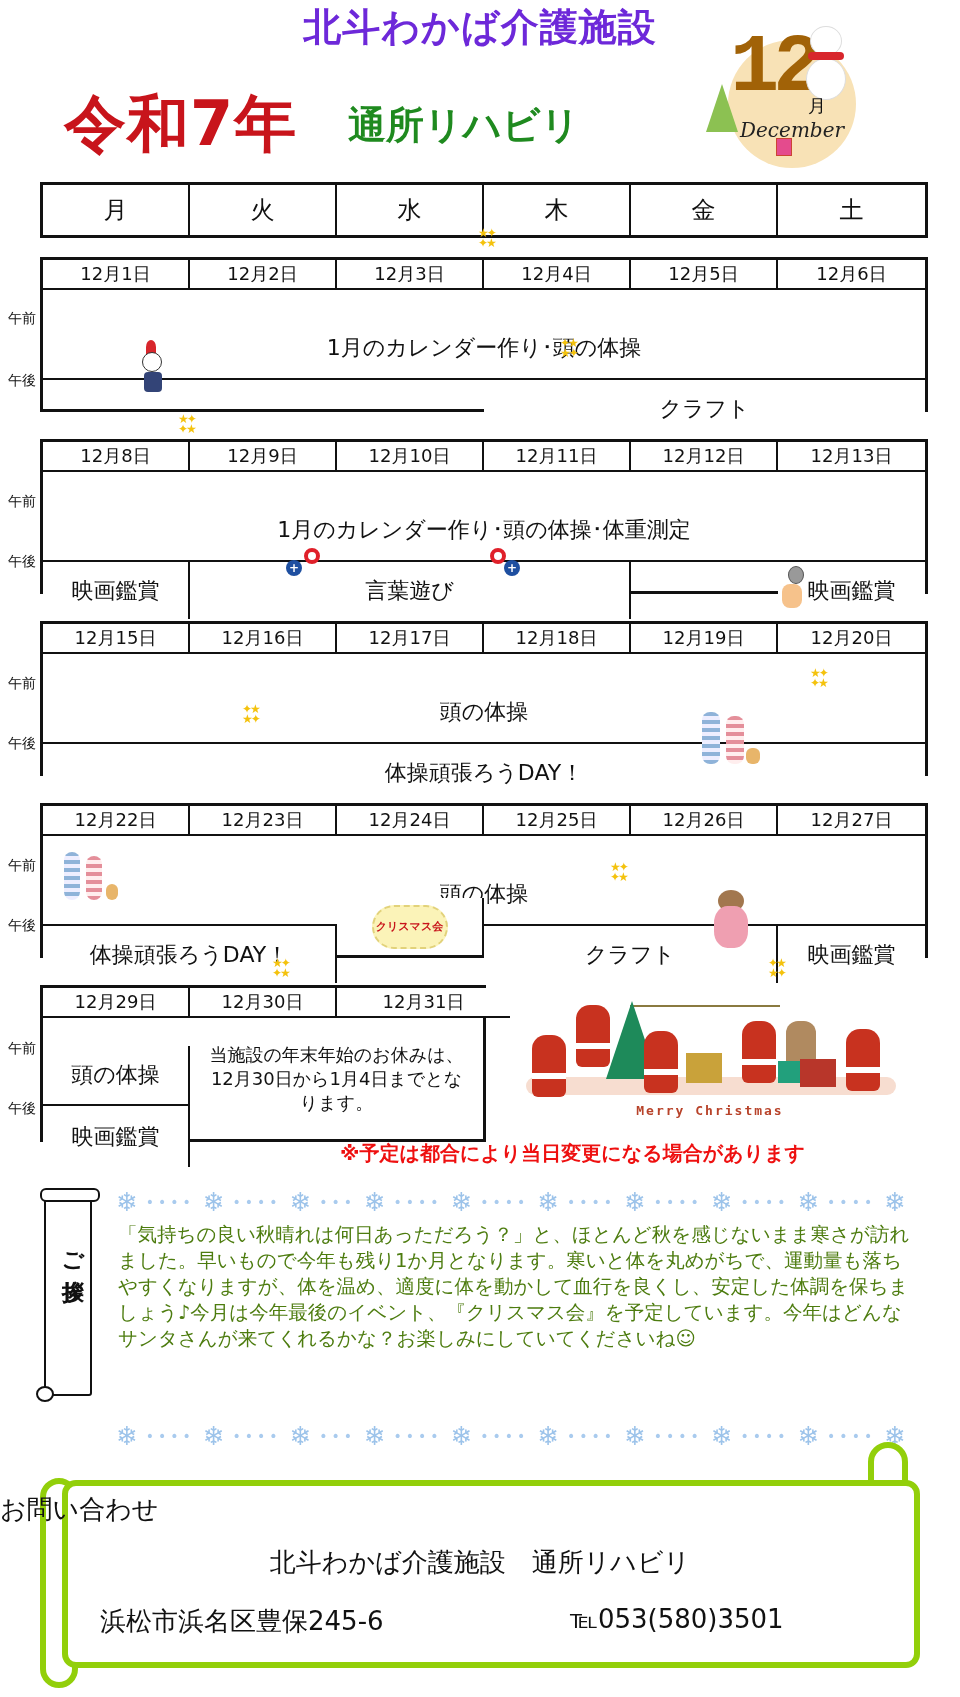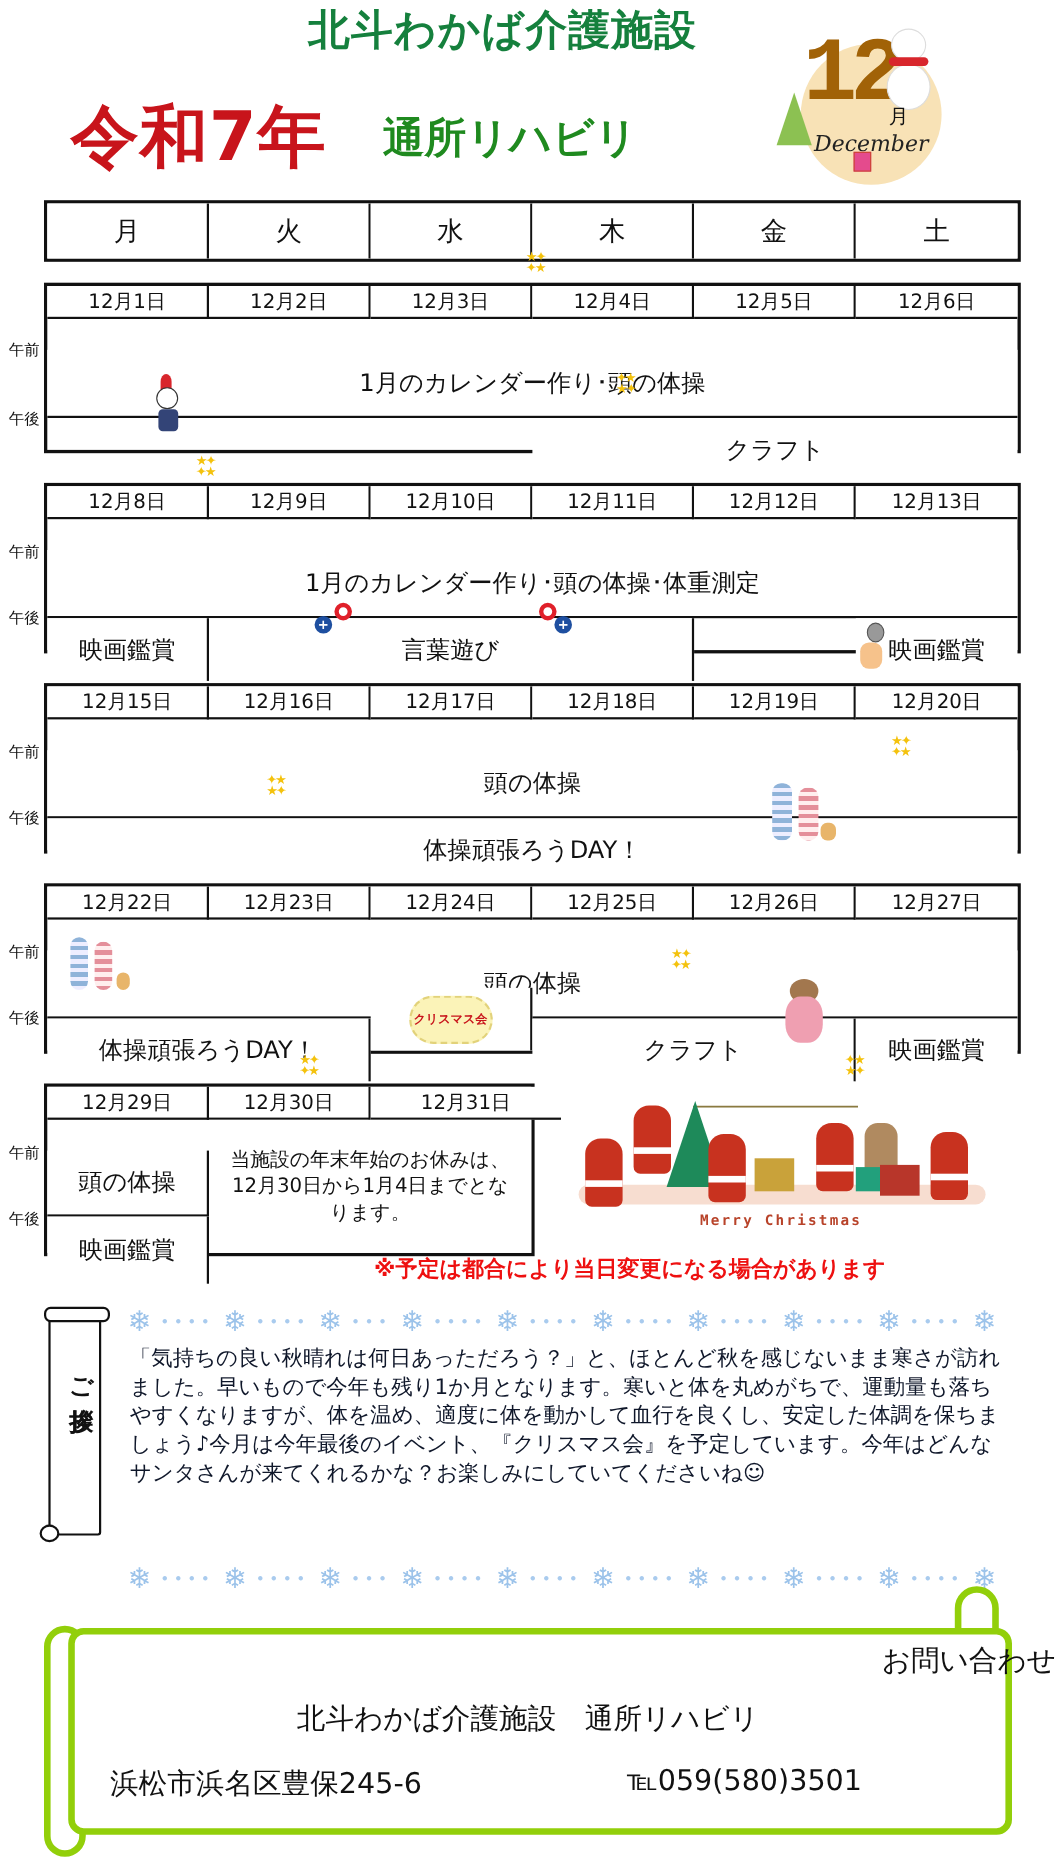--- a/index.html
+++ b/index.html
@@ -2,21 +2,21 @@
 <html><head>
 <meta charset="utf-8">
 <style>
   * { box-sizing: border-box; margin: 0; padding: 0; }
   html, body { width: 960px; height: 1697px; background: #ffffff; overflow: hidden; }
   body { position: relative; font-family: "DejaVu Sans", "Liberation Sans", sans-serif; color: #111; }
 
   .abs { position: absolute; }
 
   
-  .facility-title { left: 280px; top: 2px; width: 400px; font-size: 38px; font-weight: bold; color: #15803d; letter-spacing: 1px; }
+  .facility-title { left: 280px; top: 2px; width: 400px; text-align: center; font-size: 38px; font-weight: bold; color: #6d28d9; letter-spacing: 1px; }
   .era-title { left: 64px; top: 82px; font-size: 62px; font-weight: bold; color: #c8141b; letter-spacing: 1px; }
   .service-title { left: 348px; top: 100px; font-size: 38px; font-weight: bold; color: #1f8a1f; }
 
   .month-badge { left: 700px; top: 14px; width: 180px; height: 150px; }
   .month-badge .circle { position: absolute; left: 28px; top: 26px; width: 128px; height: 128px; border-radius: 50%; background: #f8e2b6; }
   .month-badge .num { position: absolute; left: 30px; top: 14px; font-family: Liberation Mono, monospace; font-size: 82px; font-weight: bold; color: #a16207; line-height: 1; letter-spacing: -6px; }
   .month-badge .kanji { position: absolute; left: 108px; top: 80px; font-size: 18px; color: #111; }
   .month-badge .eng { position: absolute; left: 40px; top: 104px; font-family: "DejaVu Serif", serif; font-style: italic; font-size: 20px; color: #222; }
   .snowman { position: absolute; left: 104px; top: 12px; width: 44px; height: 78px; }
   .snowman .head { position: absolute; left: 6px; top: 0; width: 32px; height: 30px; border-radius: 50%; background: #fff; border: 1px solid #ddd; }
@@ -51,27 +51,27 @@
   .xmas .label { position: absolute; left: 0; top: 108px; width: 400px; text-align: center; font-family: "DejaVu Sans Mono", monospace; font-weight: bold; font-size: 13px; color: #b8432a; letter-spacing: 2px; }
   .bunting { position: absolute; left: 120px; top: 10px; width: 150px; height: 20px; border-top: 2px solid #8a7a40; border-radius: 0 0 60% 60%; }
 
   
   .snow-row { position: absolute; left: 116px; width: 790px; height: 28px; display: flex; align-items: center; justify-content: space-between; color: #9cc3ea; font-size: 26px; }
   .snow-row .dots { color: #a9cbee; font-size: 14px; letter-spacing: 4px; }
   .greet-scroll { left: 44px; top: 1196px; width: 48px; height: 200px; border: 2px solid #111; border-radius: 3px; background: #fff; }
   .greet-scroll::before { content: ""; position: absolute; left: -6px; top: -10px; width: 56px; height: 10px; border: 2px solid #111; border-radius: 6px; background: #fff; }
   .greet-scroll::after { content: ""; position: absolute; left: -10px; bottom: -8px; width: 14px; height: 12px; border: 2px solid #111; border-radius: 50%; background: #fff; }
   .greet-title { position: absolute; left: 0; top: 40px; width: 44px; text-align: center; font-size: 22px; font-weight: bold; line-height: 38px; writing-mode: vertical-rl; text-orientation: upright; margin-left: 2px; }
-  .greet-body { left: 118px; top: 1222px; width: 800px; font-size: 19.5px; line-height: 26px; color: #0f172a; }
+  .greet-body { left: 118px; top: 1222px; width: 800px; font-size: 19.5px; line-height: 26px; color: #4d7c0f; }
 
   
   .contact { left: 44px; top: 1480px; width: 858px; height: 188px; border: 6px solid #92cf0a; border-radius: 14px; background: #fff; }
   .contact-curl-tl { left: 40px; top: 1478px; width: 38px; height: 210px; border: 6px solid #92cf0a; border-radius: 20px; background: #fff; }
   .contact-curl-tr { left: 868px; top: 1442px; width: 40px; height: 52px; border: 6px solid #92cf0a; border-radius: 20px 20px 8px 8px; background: #fff; }
-  .contact-heading { left: 0; width: 960px; top: 1492px; text-align: right; font-size: 26px; }
+  .contact-heading { left: 0; width: 960px; top: 1492px; text-align: left; font-size: 26px; }
   .contact-name { left: 0; width: 960px; top: 1545px; text-align: center; font-size: 26px; }
   .contact-address { left: 100px; top: 1604px; font-size: 26px; }
   .contact-tel { left: 570px; top: 1604px; font-size: 26px; }
 </style>
 </head>
 <body>
 
 <div class="abs facility-title">北斗わかば介護施設</div>
 <div class="abs era-title">令和7年</div>
 <div class="abs service-title">通所リハビリ</div>
@@ -278,13 +278,13 @@
     <span class="dots">••••</span>
     <span>❄</span>
 </div>
 
 <div class="abs contact-curl-tr"></div>
 <div class="abs contact-curl-tl"></div>
 <div class="abs contact" style="left:62px;"></div>
 <div class="abs contact-heading">お問い合わせ</div>
 <div class="abs contact-name">北斗わかば介護施設　通所リハビリ</div>
 <div class="abs contact-address">浜松市浜名区豊保245-6</div>
-<div class="abs contact-tel">℡059(580)3501</div>
+<div class="abs contact-tel">℡053(580)3501</div>
 
 </body></html>

